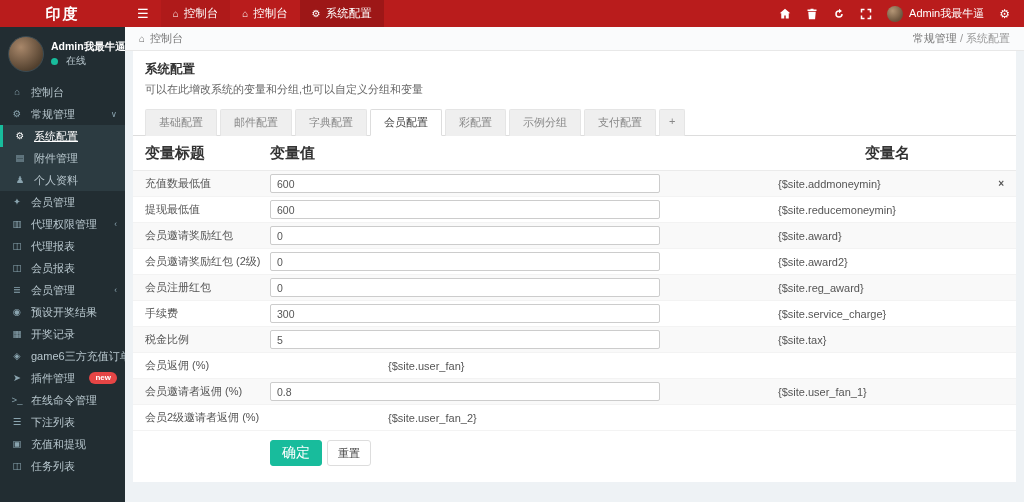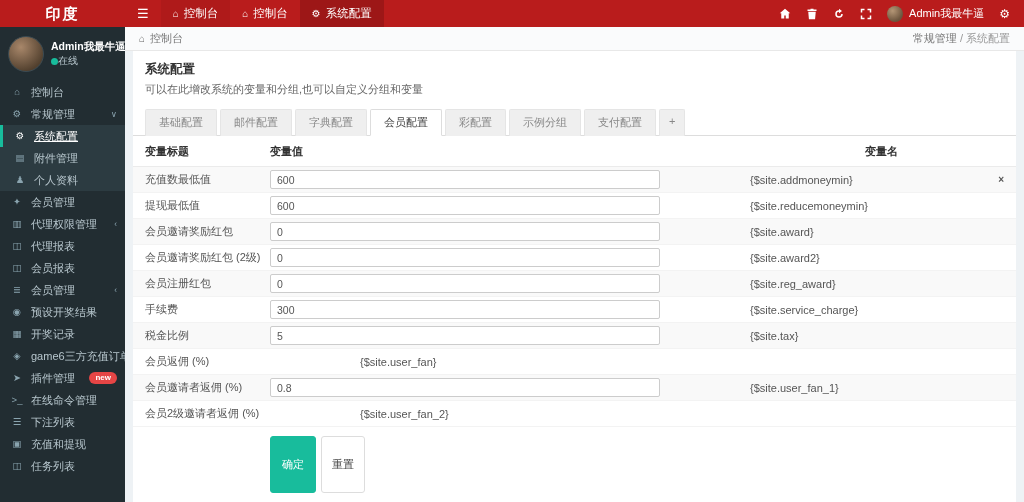--- a/index.html
+++ b/index.html
@@ -26,21 +26,21 @@
 
   
   .bodyrow { flex:1; display:flex; min-height:0; }
 
   
   .sidebar { width:125px; flex:none; background:#222d32; color:#b8c7ce; overflow:hidden; }
   .user-panel { display:flex; align-items:center; gap:7px; padding:9px 8px 7px; }
   .avatar-lg { width:36px; height:36px; border-radius:50%; flex:none;
     background:radial-gradient(circle at 35% 30%, #a8876a, #52402e 75%); border:1px solid #3c4b52; }
   .user-name { color:#fff; font-size:10.5px; font-weight:bold; white-space:nowrap; }
-  .user-status { font-size:10px; margin-top:0; display:flex; align-items:center; gap:0; }
+  .user-status { font-size:10px; margin-top:0; display:flex; align-items:center; gap:8px; }
   .dot { width:7px; height:7px; border-radius:50%; background:#3c763d; background:#18bc9c; display:inline-block; }
   .sidebar-search { margin:6px 8px 8px; position:relative; }
   .sidebar-search input { width:100%; height:24px; background:#374850; border:none; border-radius:3px;
     color:#ccc; font-size:10.5px; padding:0 24px 0 8px; outline:none; font-family:inherit; }
   .sidebar-search input::placeholder { color:#8aa4af; }
   .search-btn { position:absolute; right:6px; top:6px; width:12px; height:12px; cursor:pointer; }
   .menu { padding-top:2px; font-size:11px; }
   .menu-item { display:flex; align-items:center; gap:7px; padding:5px 8px 5px 10px; cursor:pointer; line-height:12px; }
   .mi-icon { width:14px; flex:none; text-align:center; font-size:9.5px; color:#8aa4af; }
   .mi-label { white-space:nowrap; }
@@ -67,38 +67,38 @@
   .panel-heading { padding:10px 12px 7px; }
   .page-title { font-size:12.5px; font-weight:bold; color:#333; margin-bottom:4px; }
   .page-subtitle { font-size:11px; color:#666; }
 
   .tabbar { display:flex; gap:3px; padding:5px 12px 0; border-bottom:1px solid #ddd; }
   .tab { padding:5px 13px; background:#efefef; color:#888; font-size:11px; cursor:pointer;
     border:1px solid #e5e5e5; border-bottom:none; border-radius:2px 2px 0 0; margin-bottom:-1px; }
   .tab.active { background:#fff; color:#444; border-color:#ddd; border-bottom:1px solid #fff; }
   .tab.add { padding:5px 9px; }
 
-  .thead { display:flex; align-items:center; padding:8px 12px 7px; font-size:11px; font-weight:bold;
+  .thead { display:flex; align-items:center; padding:8px 12px 7px; font-size:15px; font-weight:bold;
     color:#333; border-bottom:1px solid #ebebeb; }
   .col-label { width:125px; }
   .col-value { width:390px; }
   .col-var { margin-left:205px; }
 
   .crow { display:flex; align-items:center; height:26px; padding:0 12px; font-size:11px; color:#555;
     border-bottom:1px solid #f3f3f3; }
   .crow:nth-child(odd) { background:#f9f9f9; }
   .c-label { width:125px; flex:none; }
   .c-value { width:390px; flex:none;border-radius:8px; }
   .c-value input { width:100%; height:19px; border:1px solid #ccc; border-radius:2px; font-size:10.5px;
     color:#555; padding:0 6px; outline:none; background:#fff; font-family:inherit; }
-  .c-var { margin-left:90px; width:150px; flex:none; }
+  .c-var { margin-left:118px; width:150px; flex:none; }
   .c-x { margin-left:auto; font-size:10px; color:#555; cursor:pointer; font-weight:bold; }
 
   .form-actions { padding:9px 12px 16px 137px; display:flex; gap:5px; }
-  .btn-ok { background:#18bc9c; border:1px solid #18bc9c; color:#fff; font-size:11px; padding:20px 11px;
+  .btn-ok { background:#18bc9c; border:1px solid #18bc9c; color:#fff; font-size:14px; padding:3px 11px;
     border-radius:3px; cursor:pointer; font-family:inherit; }
   .btn-reset { background:#fff; border:1px solid #ddd; color:#444; font-size:11px; padding:3px 10px;
     border-radius:3px; cursor:pointer; font-family:inherit; }
 </style>
 </head>
 <body>
 
 <div class="app">
   <header class="topbar">
     <div class="logo">印度</div>

